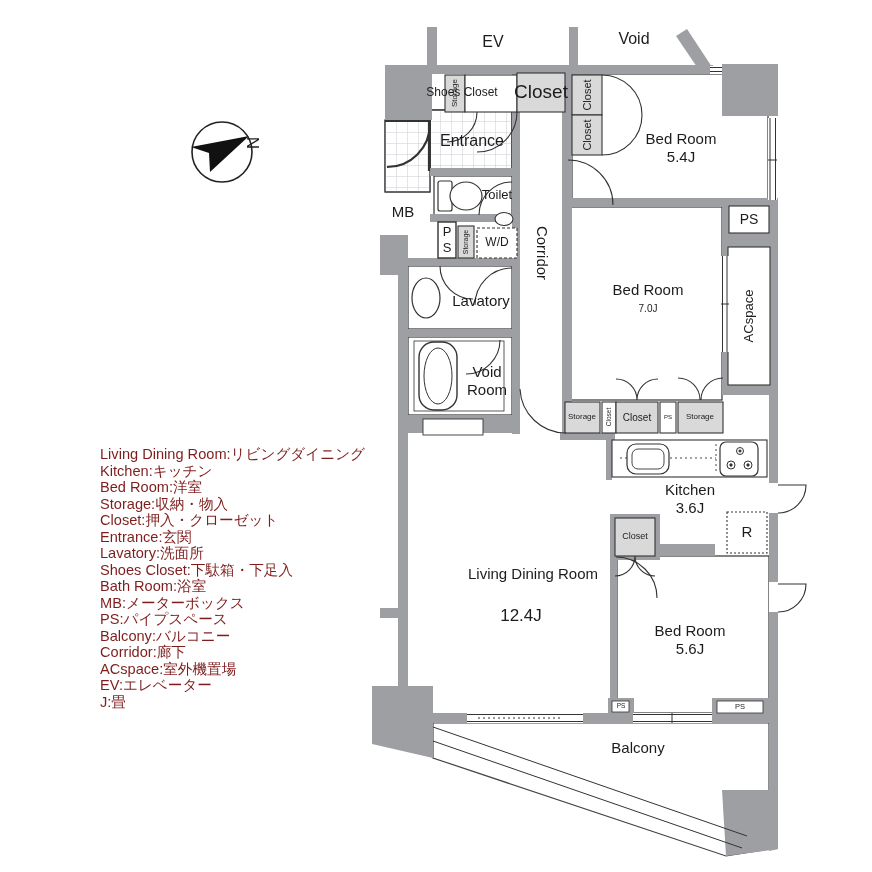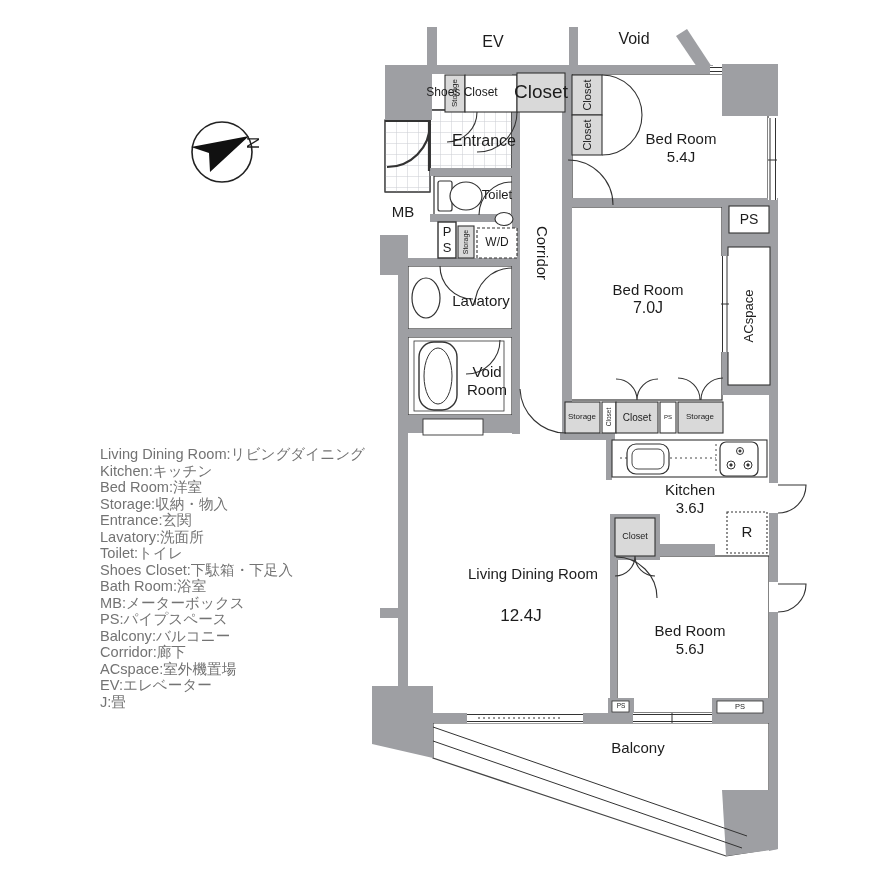--- a/index.html
+++ b/index.html
@@ -5,21 +5,21 @@
   html,body{margin:0;padding:0;background:#ffffff;}
   #stage{position:relative;width:872px;height:872px;background:#fff;overflow:hidden;
          font-family:"Liberation Sans","DejaVu Sans",sans-serif;color:#1c1c1c;}
   #planSvg{position:absolute;left:0;top:0;}
   .lbl{position:absolute;transform:translate(-50%,-50%);white-space:nowrap;
        color:#1c1c1c;text-align:center;line-height:1.1;}
   .rot-ccw{transform:translate(-50%,-50%) rotate(-90deg);}
   .rot-cw{transform:translate(-50%,-50%) rotate(90deg);}
   .stack{white-space:normal;word-break:break-all;width:13px;line-height:16px;}
   #legend{position:absolute;left:100px;top:446px;font-size:14.6px;line-height:16.5px;
-          color:#737373;}
+          color:#7f1d1d;}
   .legend-line{white-space:nowrap;}
   #north{position:absolute;left:252px;top:143px;font-size:17px;
          transform:translate(-50%,-50%) rotate(90deg);}
 </style>
 </head>
 <body>
 
 <div id="stage">
 
 <svg id="planSvg" width="872" height="872" viewBox="0 0 872 872">
@@ -185,32 +185,32 @@
 
 <div class="lbl" style="left:493px;top:42px;font-size:16px;">EV</div>
 <div class="lbl" style="left:634px;top:39px;font-size:16px;">Void</div>
 <div class="lbl rot-ccw" style="left:455px;top:93px;font-size:8px;">Storage</div>
 <div class="lbl" style="left:462px;top:93px;font-size:12px;text-align:center;">Shoes Closet</div>
 <div class="lbl" style="left:541px;top:92px;font-size:19px;">Closet</div>
 <div class="lbl rot-ccw" style="left:587px;top:95px;font-size:11px;">Closet</div>
 <div class="lbl rot-ccw" style="left:587px;top:135px;font-size:11px;">Closet</div>
 <div class="lbl" style="left:681px;top:139px;font-size:15px;">Bed Room</div>
 <div class="lbl" style="left:681px;top:157px;font-size:15px;">5.4J</div>
-<div class="lbl" style="left:484px;top:141px;font-size:16px;">Entrance</div>
+<div class="lbl" style="left:472px;top:141px;font-size:16px;">Entrance</div>
 <div class="lbl" style="left:403px;top:212px;font-size:15px;">MB</div>
 <div class="lbl" style="left:497px;top:195px;font-size:13px;">Toilet</div>
 <div class="lbl stack" style="left:447px;top:240px;font-size:13px;">PS</div>
 <div class="lbl rot-ccw" style="left:466px;top:242px;font-size:7px;">Storage</div>
 <div class="lbl" style="left:497px;top:243px;font-size:12px;">W/D</div>
 <div class="lbl rot-cw" style="left:542px;top:253px;font-size:15px;">Corridor</div>
 <div class="lbl" style="left:481px;top:301px;font-size:15px;">Lavatory</div>
 <div class="lbl" style="left:487px;top:372px;font-size:15px;">Void</div>
 <div class="lbl" style="left:487px;top:390px;font-size:15px;">Room</div>
 <div class="lbl" style="left:648px;top:290px;font-size:15px;">Bed Room</div>
-<div class="lbl" style="left:648px;top:308px;font-size:16px;">7.0J</div>
+<div class="lbl" style="left:648px;top:308px;font-size:10px;">7.0J</div>
 <div class="lbl" style="left:749px;top:220px;font-size:14px;">PS</div>
 <div class="lbl rot-ccw" style="left:749px;top:316px;font-size:13px;">ACspace</div>
 <div class="lbl" style="left:582px;top:417px;font-size:8px;">Storage</div>
 <div class="lbl rot-ccw" style="left:609px;top:417px;font-size:6.5px;">Closet</div>
 <div class="lbl" style="left:637px;top:417px;font-size:10px;">Closet</div>
 <div class="lbl" style="left:668px;top:417px;font-size:6px;">PS</div>
 <div class="lbl" style="left:700px;top:417px;font-size:8px;">Storage</div>
 <div class="lbl" style="left:690px;top:490px;font-size:15px;">Kitchen</div>
 <div class="lbl" style="left:690px;top:508px;font-size:15px;">3.6J</div>
 <div class="lbl" style="left:635px;top:537px;font-size:9px;">Closet</div>
@@ -223,23 +223,23 @@
 <div class="lbl" style="left:740px;top:707px;font-size:7.5px;">PS</div>
 <div class="lbl" style="left:638px;top:748px;font-size:15px;">Balcony</div>
 
 <div id="north">N</div>
 
 <div id="legend">
       <div class="legend-line">Living Dining Room:リビングダイニング</div>
       <div class="legend-line">Kitchen:キッチン</div>
       <div class="legend-line">Bed Room:洋室</div>
       <div class="legend-line">Storage:収納・物入</div>
+      <div class="legend-line">Closet:押入・クローゼット</div>
       <div class="legend-line">Entrance:玄関</div>
       <div class="legend-line">Lavatory:洗面所</div>
-      <div class="legend-line">Toilet:トイレ</div>
       <div class="legend-line">Shoes Closet:下駄箱・下足入</div>
       <div class="legend-line">Bath Room:浴室</div>
       <div class="legend-line">MB:メーターボックス</div>
       <div class="legend-line">PS:パイプスペース</div>
       <div class="legend-line">Balcony:バルコニー</div>
       <div class="legend-line">Corridor:廊下</div>
       <div class="legend-line">ACspace:室外機置場</div>
       <div class="legend-line">EV:エレベーター</div>
       <div class="legend-line">J:畳</div>
     </div>

